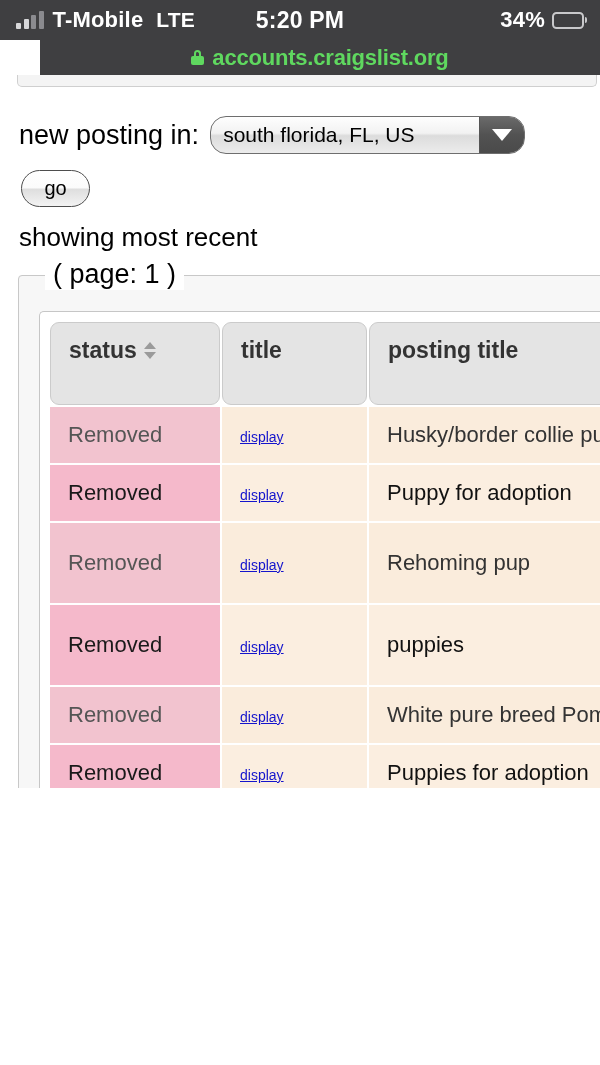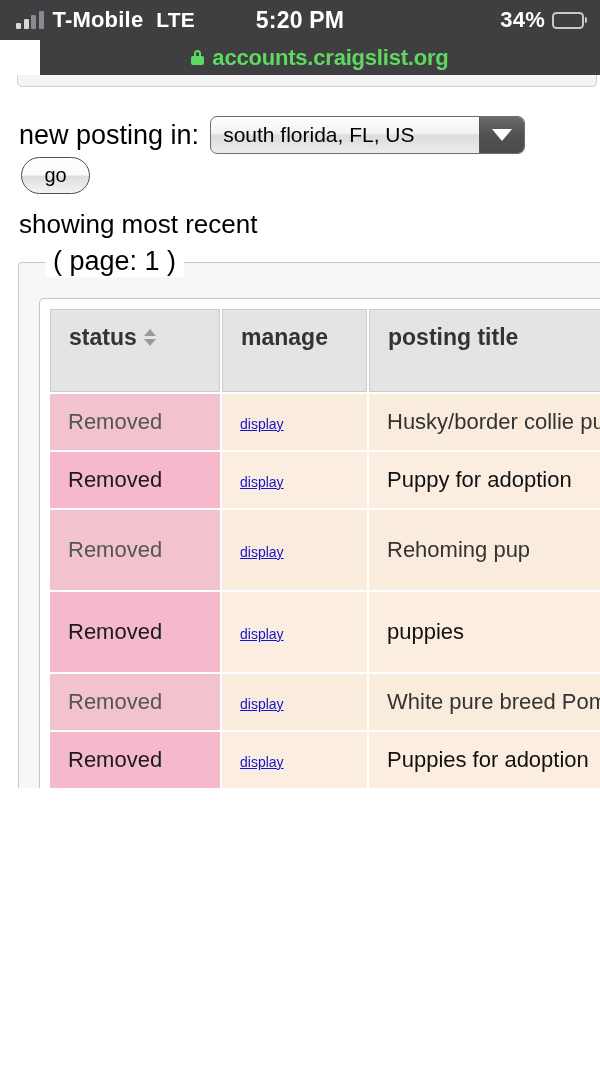--- a/index.html
+++ b/index.html
@@ -168,21 +168,21 @@
     font-size: 27px;
     color: #000000;
     white-space: nowrap;
   }
   .select-wrap {
     margin-left: 11px;
     position: relative;
     width: 315px;
     height: 38px;
     border: 1px solid #6e6e6e;
-    border-radius: 7px;
+    border-radius: 16px;
     background: linear-gradient(to bottom, #fefefe 0%, #f2f2f2 45%, #dcdcdc 52%, #ececec 100%);
     box-sizing: border-box;
     display: flex;
     align-items: center;
     overflow: hidden;
   }
   .select-value {
     font-size: 21px;
     color: #000000;
     padding-left: 12px;
@@ -202,21 +202,21 @@
     width: 0; height: 0;
     border-left: 10px solid transparent;
     border-right: 10px solid transparent;
     border-top: 12px solid #ffffff;
   }
 
   .go-button {
     display: inline-flex;
     align-items: center;
     justify-content: center;
-    margin: 3px 0 0 21px;
+    margin: 16px 0 0 21px;
     width: 69px;
     height: 37px;
     border: 1px solid #4d4d4d;
     border-radius: 19px;
     background: linear-gradient(to bottom, #ffffff 0%, #fbfbfb 48%, #dedede 52%, #f3f3f3 100%);
     font-size: 20px;
     color: #000000;
     box-sizing: border-box;
   }
 
@@ -259,21 +259,21 @@
 
   table.posts {
     border-collapse: separate;
     border-spacing: 2px 2px;
     width: 760px;
     table-layout: fixed;
   }
   table.posts th {
     background: #e4e4e4;
     border: 1px solid #cbcbcb;
-    border-radius: 0;
+    border-radius: 9px;
     font-size: 23px;
     font-weight: bold;
     color: #333333;
     text-align: left;
     padding: 14px 0 40px 18px;
     vertical-align: top;
     white-space: nowrap;
   }
   th.col-status { width: 150px; }
   th.col-manage { width: 125px; }
@@ -375,21 +375,21 @@
   <fieldset class="page-fieldset">
     <legend class="page-legend">( page: 1 )</legend>
 
     <div class="table-scroller">
       <table class="posts">
         <thead>
           <tr>
             <th class="col-status">
               <span>status</span><span class="sort-icon"><span class="up"></span><span class="dn"></span></span>
             </th>
-            <th class="col-manage">manage</th>
+            <th class="col-manage">title</th>
             <th class="col-title">posting title</th>
           </tr>
         </thead>
         <tbody id="posts-body">
             <tr style="height: 56px;">
               <td class="c-status">Removed</td>
               <td class="c-manage"><a href="#">display</a></td>
               <td class="c-title">Husky/border collie puppies</td>
             </tr>
             <tr class="alt" style="height: 56px;">

